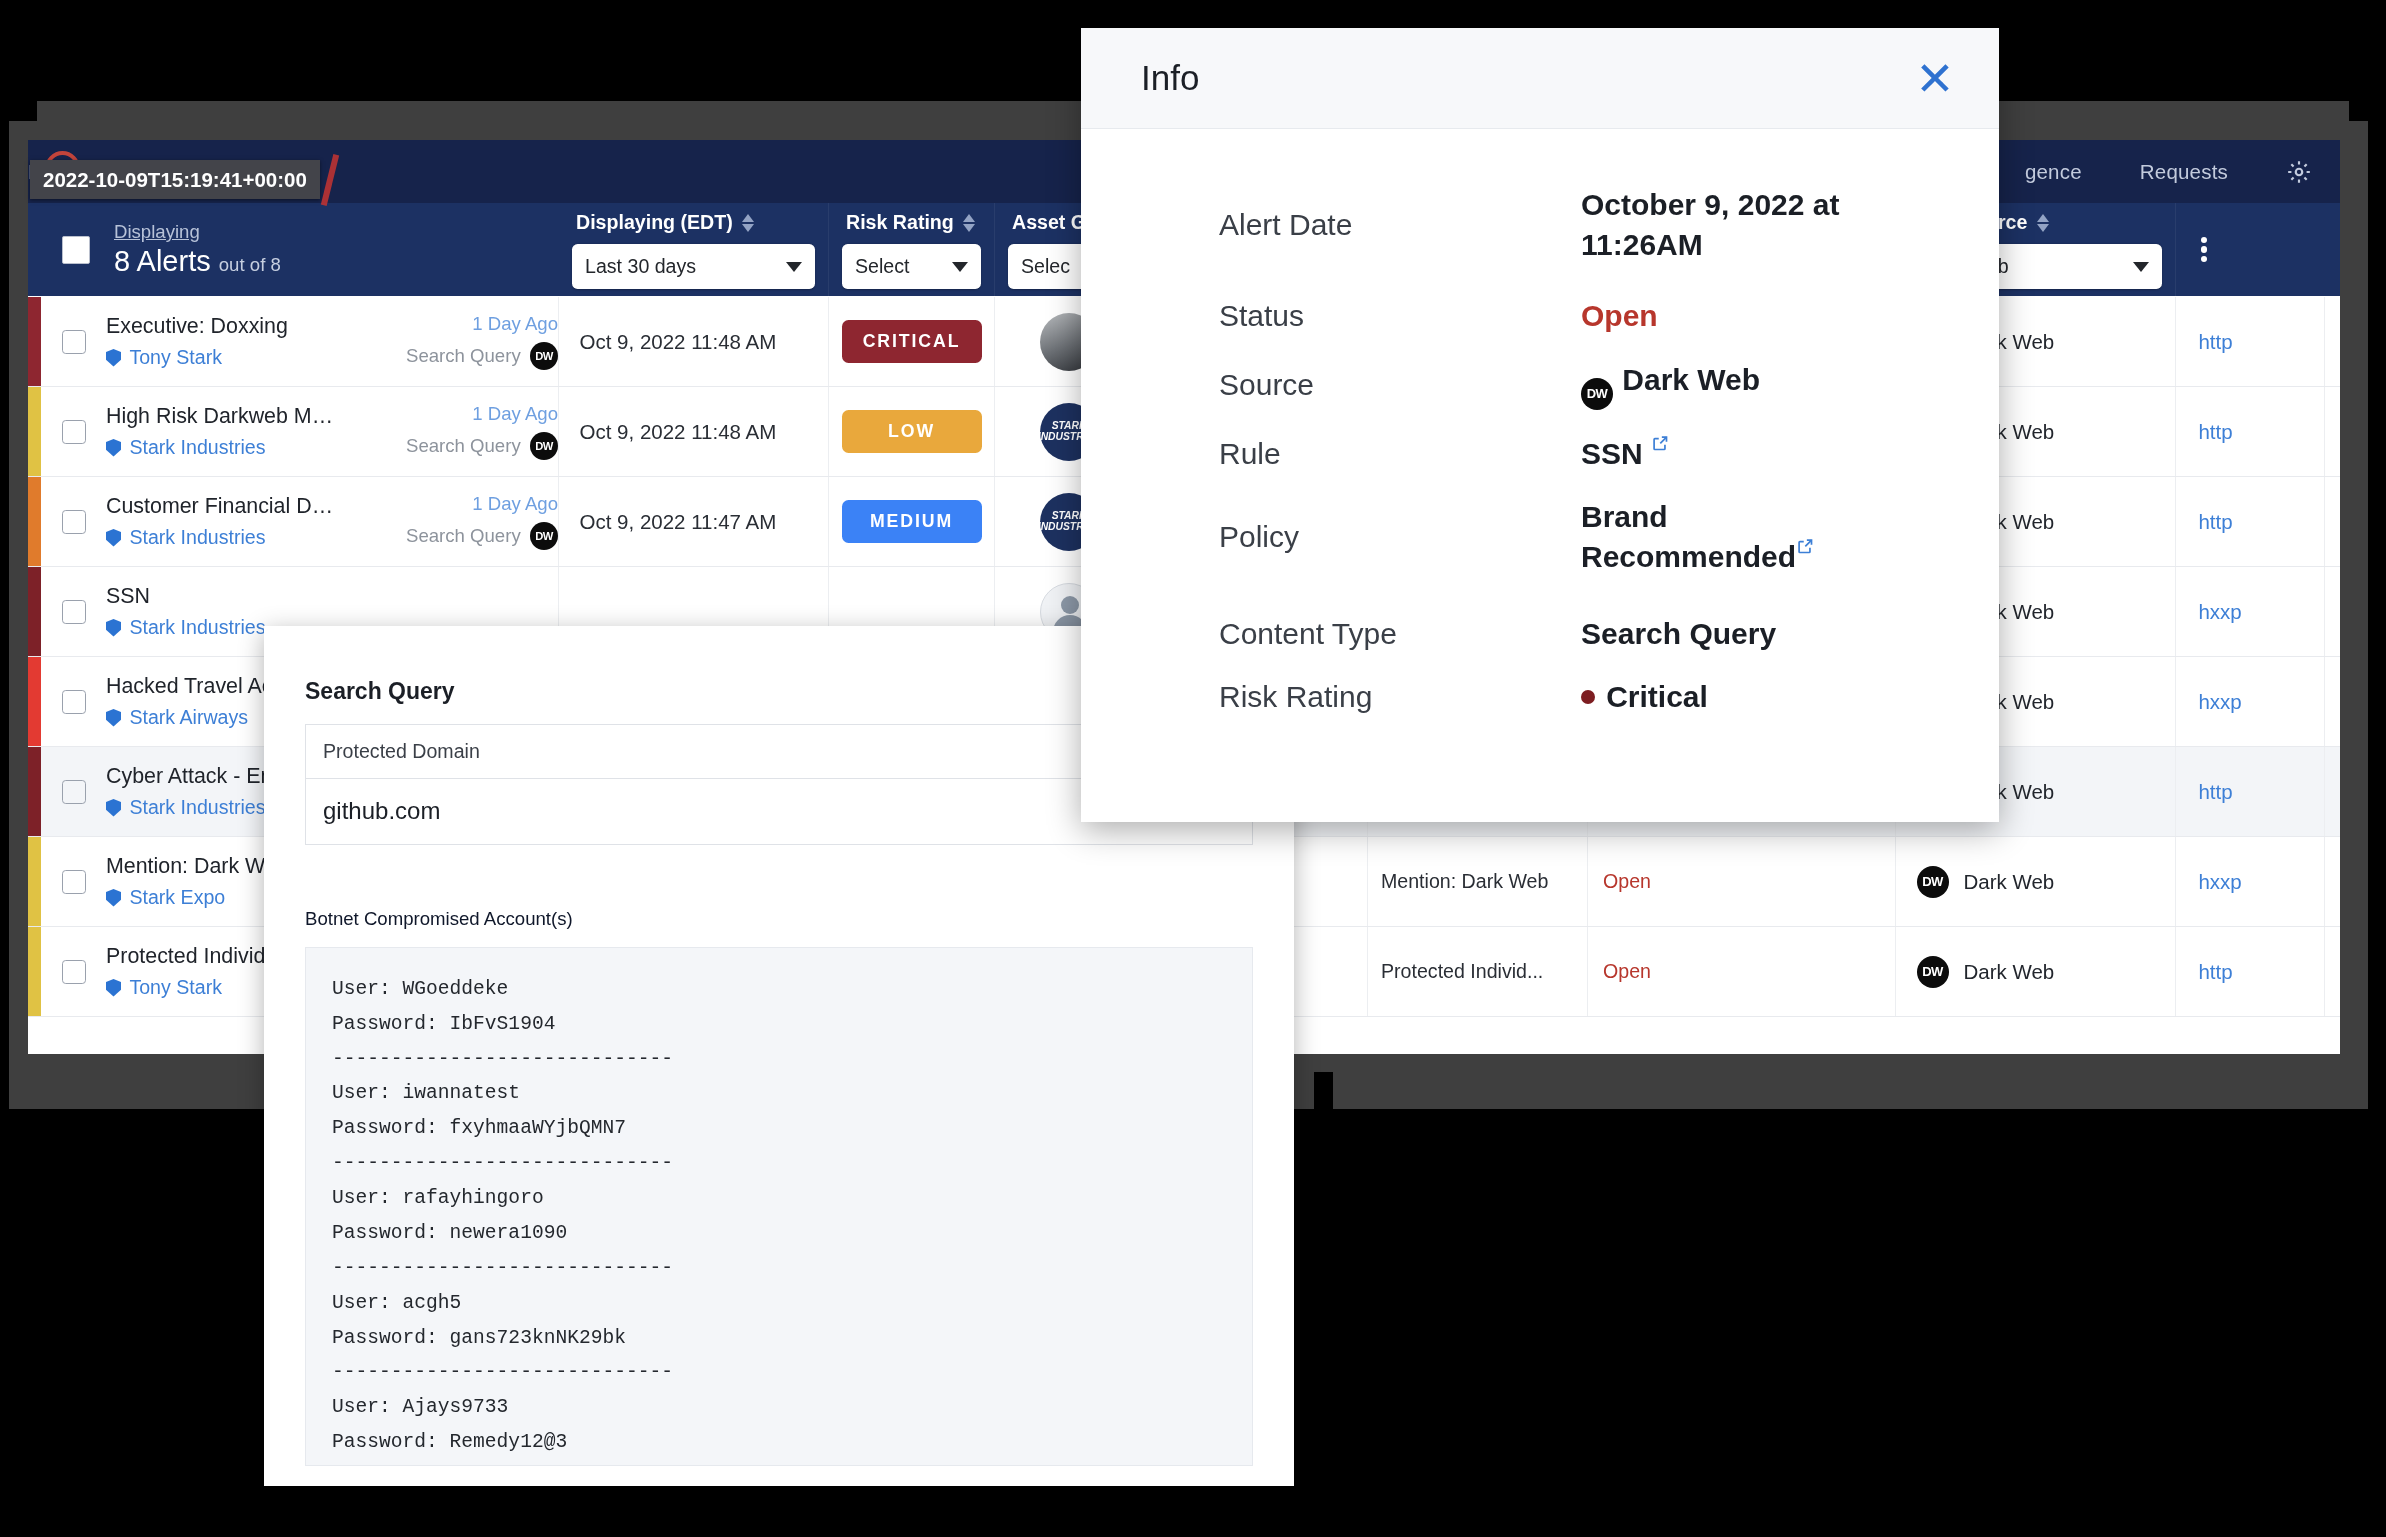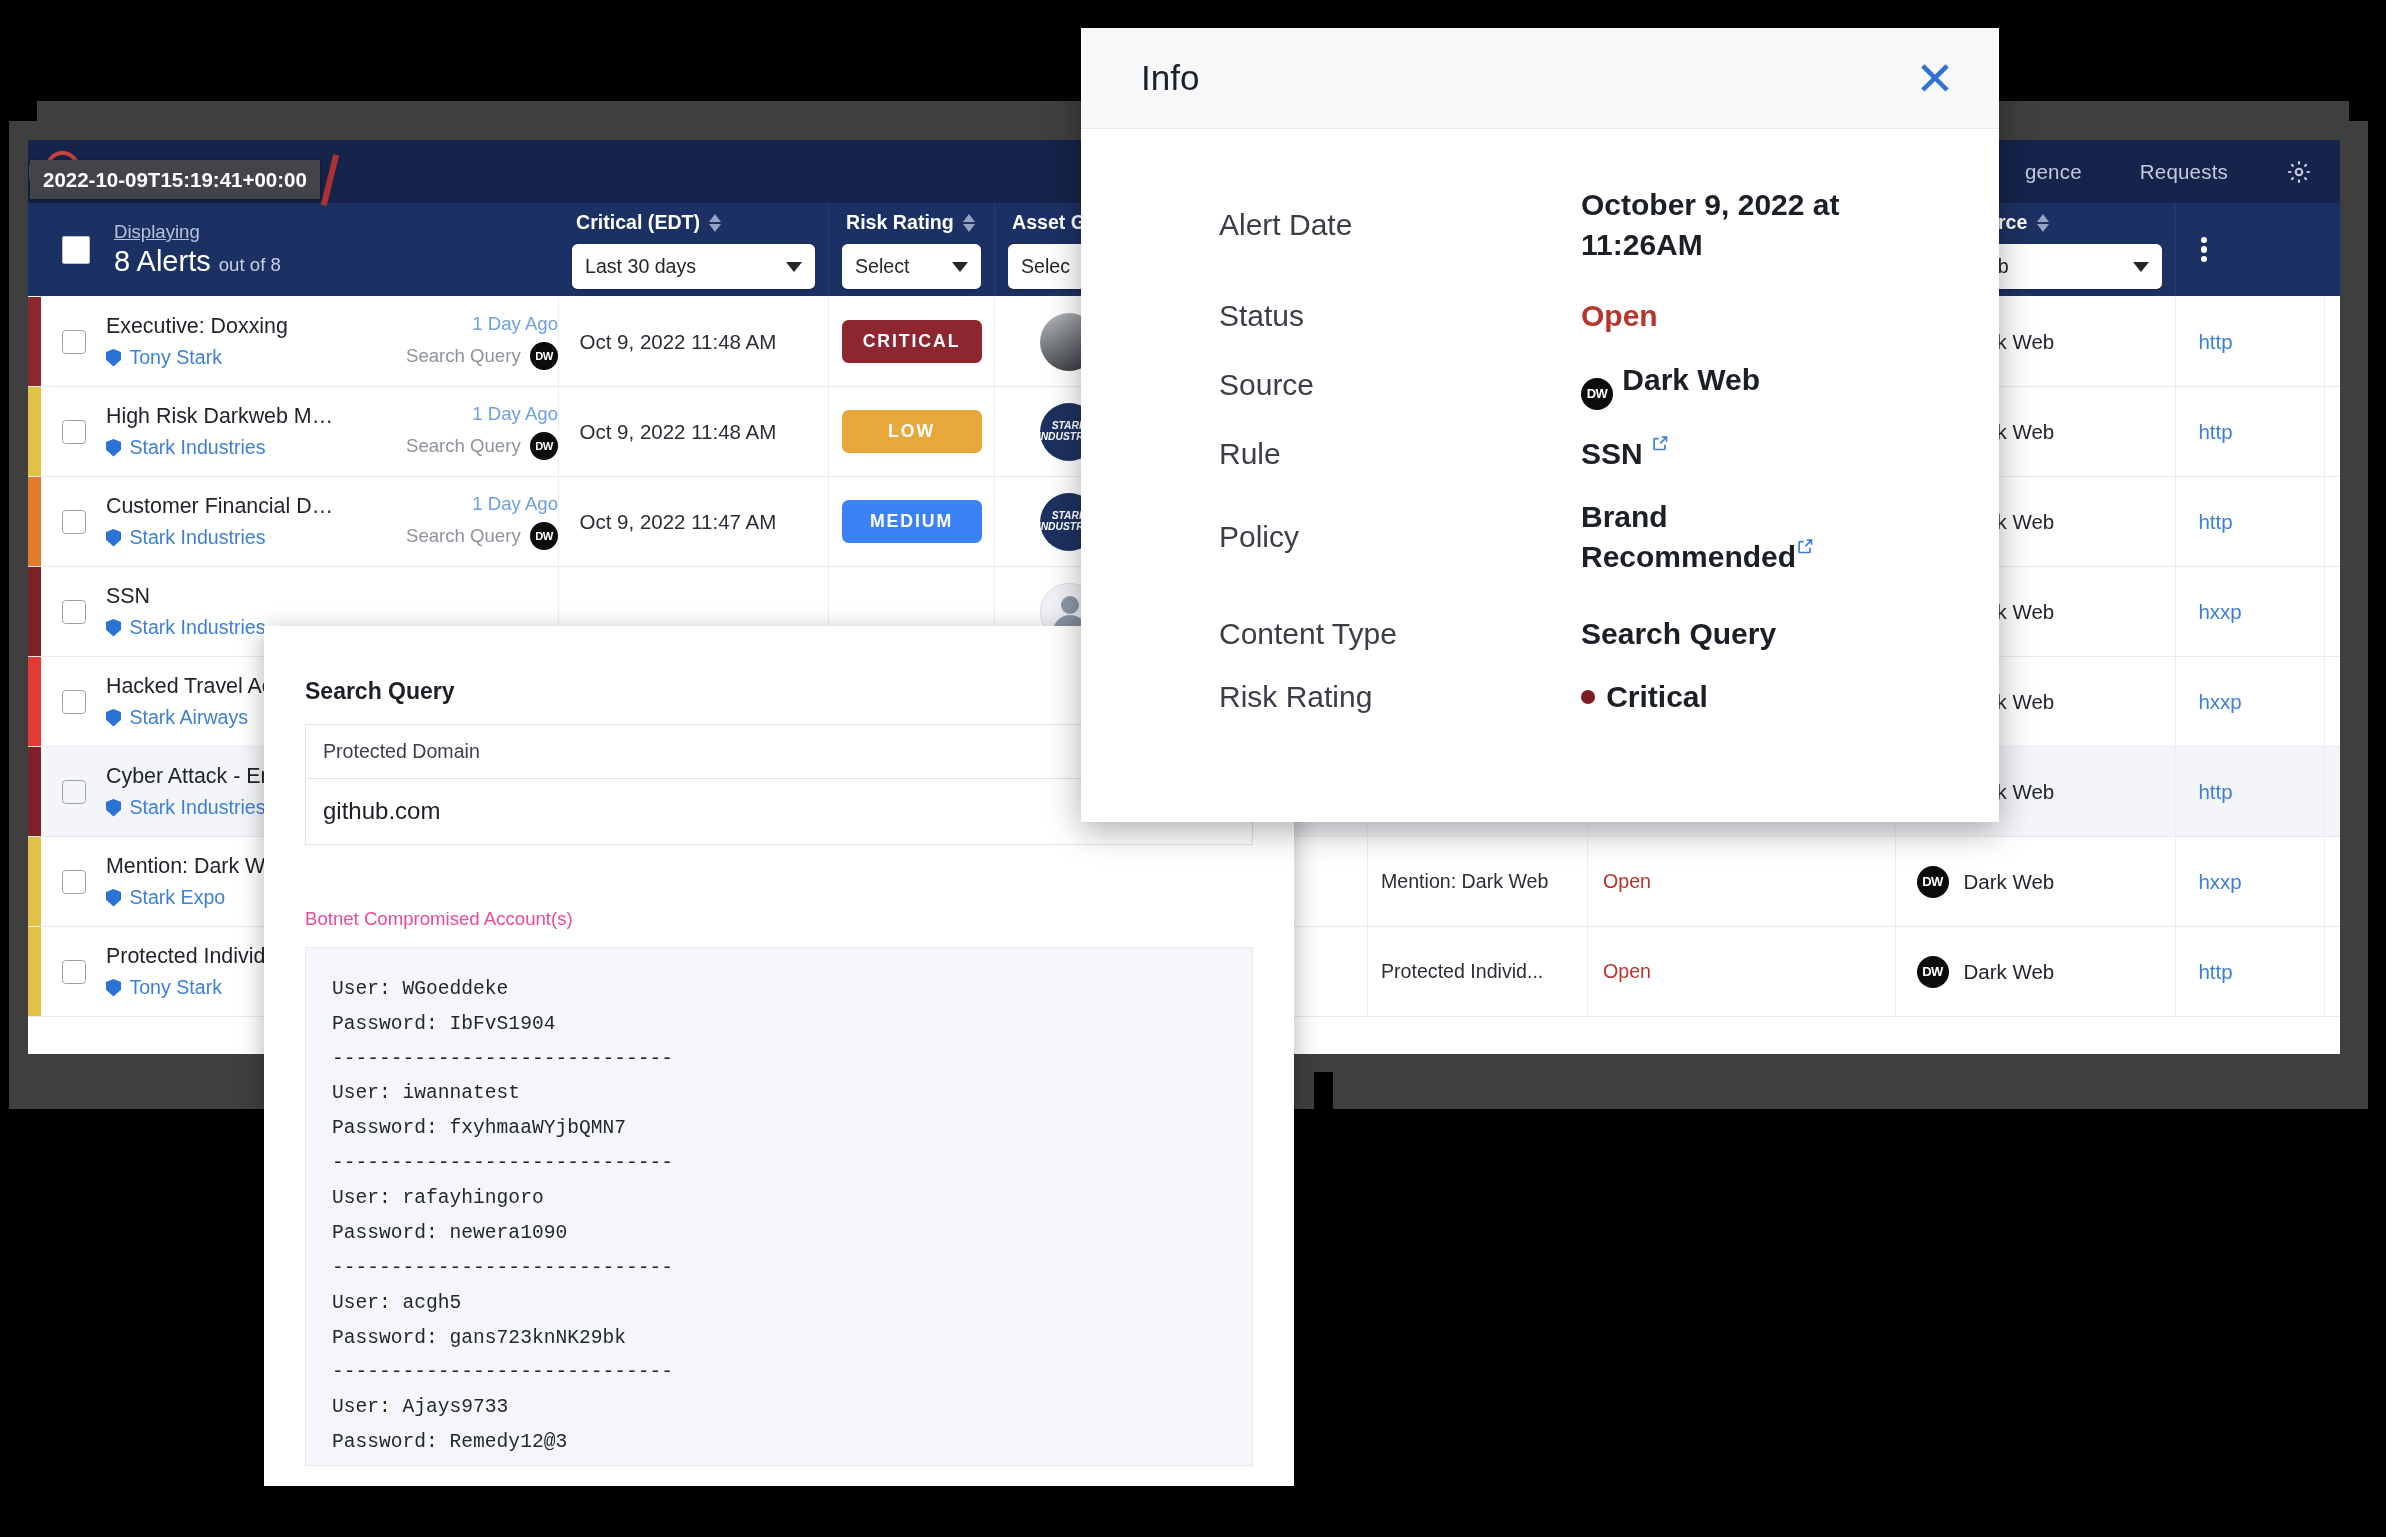--- a/index.html
+++ b/index.html
@@ -161,21 +161,21 @@
     width:41px;height:41px;border-radius:50%;background:#2a2a2e;flex:none;
     display:flex;align-items:center;justify-content:center;
   }
   .wd-title { font-size:26px; font-weight:bold; color:#1b1f26; }
   .ext-link { width:18.6px; height:18.6px; display:inline-block; vertical-align: super; }
   .ext-link svg { display:block; }
   .wd-section { font-size:23px; font-weight:bold; color:#1b1f26; padding: 52px 0 0 41px; }
   .wd-table { margin: 18.6px 41px 0 41px; border:0.9px solid #dfe2e7; }
   .wd-th { padding: 15px 17px; font-size:19.6px; color:#3a3f47; border-bottom:0.9px solid #dfe2e7; background:#fff;}
   .wd-td { padding: 18.6px 17px; font-size:24px; color:#1b1f26; }
-  .wd-label2 { font-size:18.6px; color:#ec4899; padding: 63px 0 0 41px; }
+  .wd-label2 { font-size:18.6px; color:#0f172a; padding: 63px 0 0 41px; }
   .codebox {
     margin: 17px 41px 0 41px; background:#f4f6f9; border:0.9px solid #e6e9ee;
     padding: 24px 26px; height: 519px; overflow:hidden;
   }
   .codebox pre {
     font-family: "Liberation Mono", "DejaVu Sans Mono", monospace;
     font-size: 19.6px; line-height: 1.78; color:#24282e; white-space: pre;
   }
 
   
@@ -233,21 +233,21 @@
           <div class="disp-sub">Displaying</div>
           <div class="disp-main">
             <b>8 Alerts</b>
             <span class="small">out of 8</span>
           </div>
         </div>
       </div>
 
       <div class="th" style="width:270px">
         <div class="th-top">
-          <span class="th-label">Critical (EDT)</span>
+          <span class="th-label">Displaying (EDT)</span>
           <span class="sort-arrows">
               <i class="up"></i>
               <i class="dn"></i>
             </span>
         </div>
         <div class="th-select">
           <span>Last 30 days</span>
           <span class="caret"></span>
         </div>
       </div>

